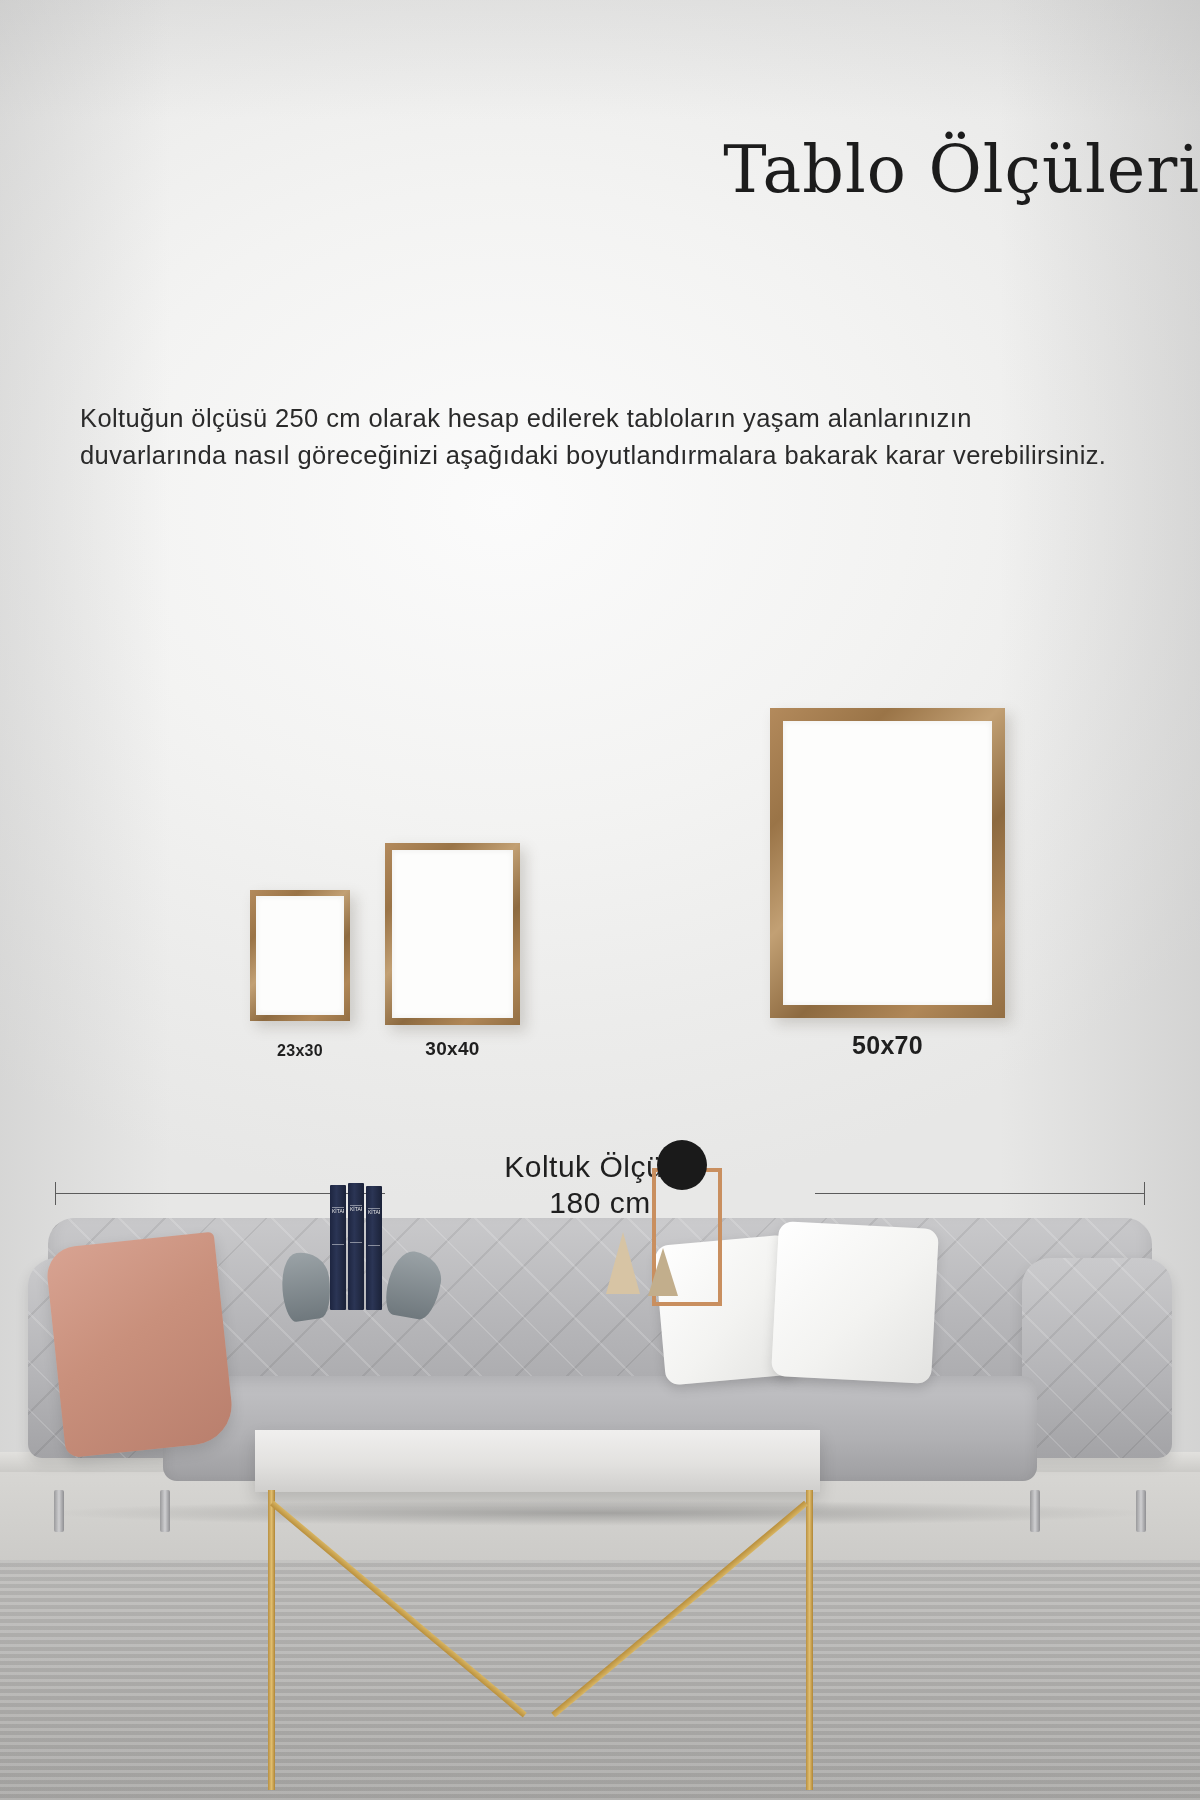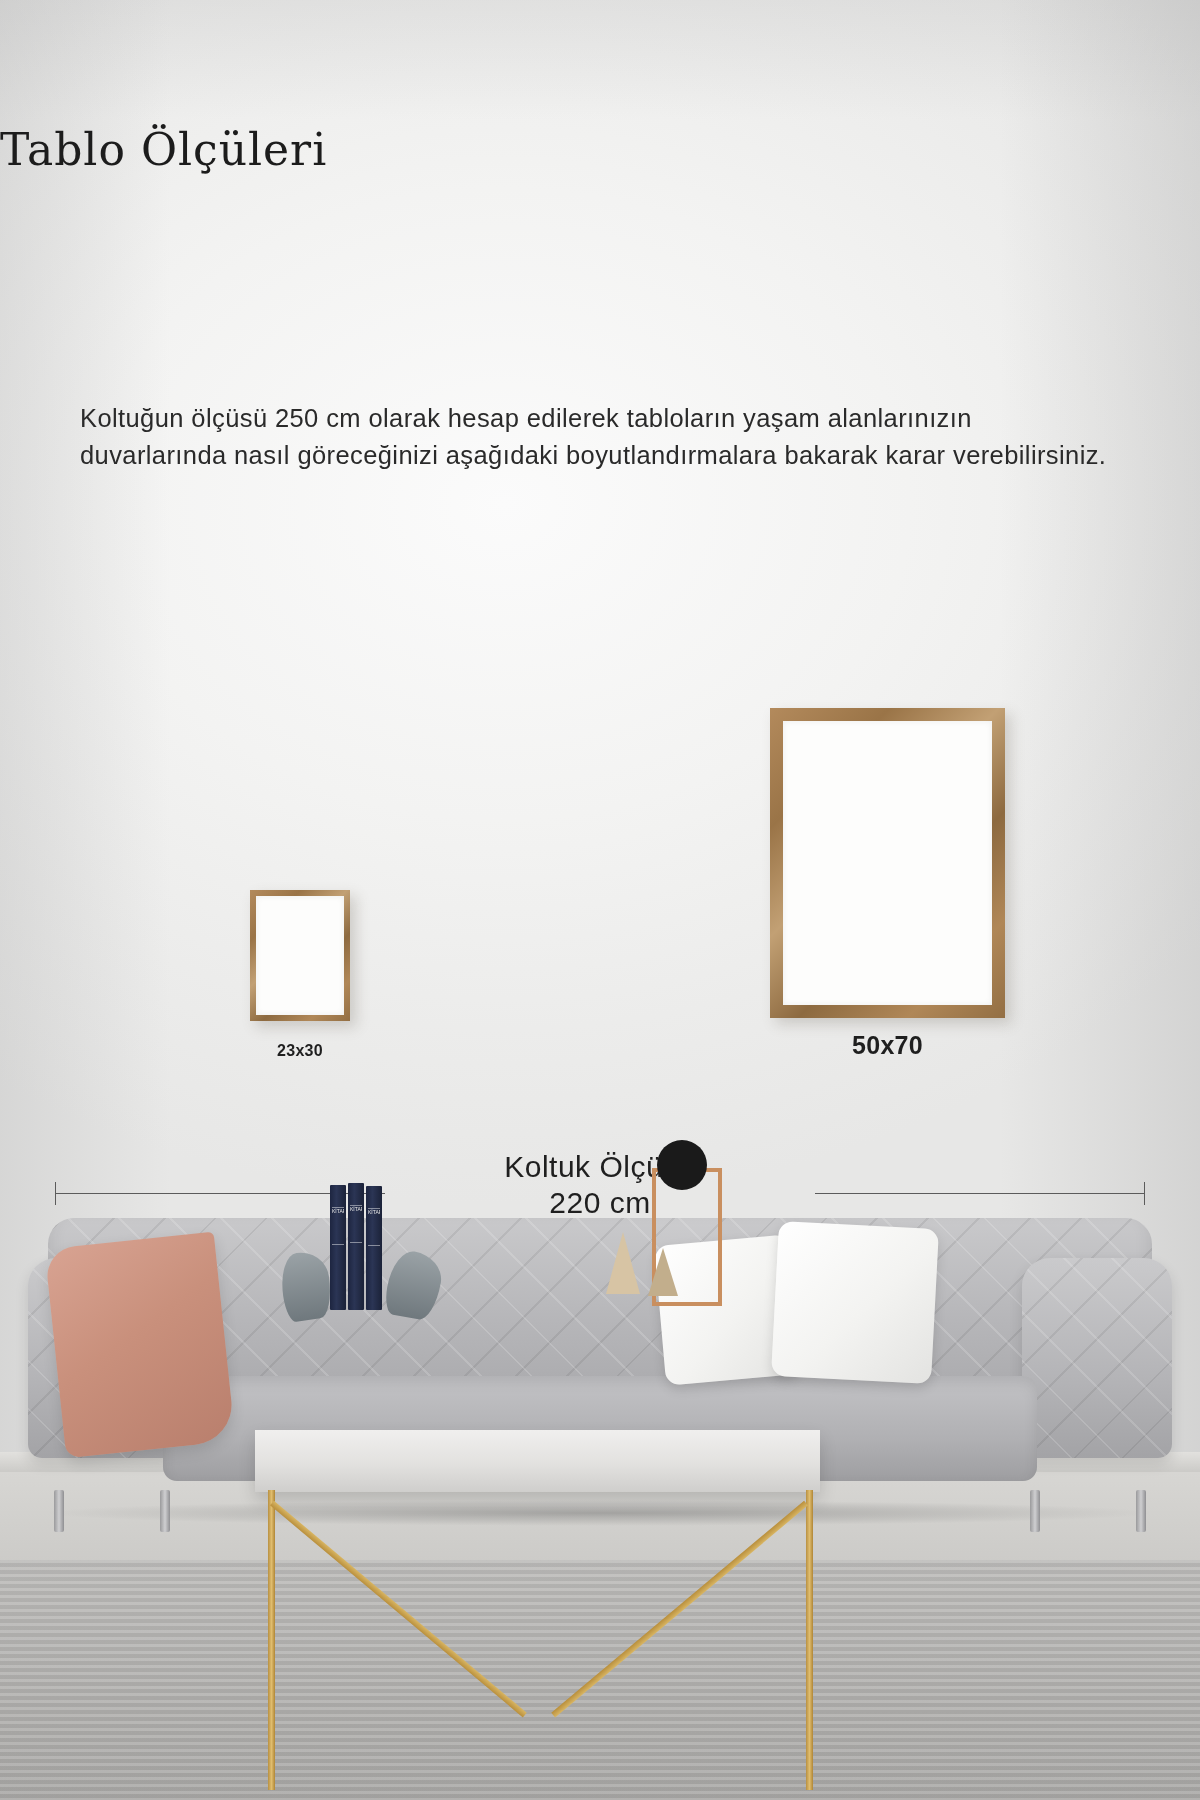--- a/index.html
+++ b/index.html
@@ -38,25 +38,25 @@
   .wall-shadow-top {
     position: absolute;
     left: 0; right: 0; top: 0; height: 120px;
     background: linear-gradient(to bottom, rgba(180,180,180,0.22), rgba(180,180,180,0));
     pointer-events: none;
   }
 
   
   .title {
     position: absolute;
-    top: 124px;
+    top: 132px;
     left: 0; right: 0;
-    text-align: left;
+    text-align: right;
     font-family: "DejaVu Serif", "Liberation Serif", serif;
-    font-size: 44px;
+    font-size: 65px;
     font-weight: 400;
     letter-spacing: 1px;
     color: #1c1c1c;
   }
   .subtitle {
     position: absolute;
     top: 400px;
     left: 80px;
     right: 80px;
     text-align: left;
@@ -322,36 +322,42 @@
   <div class="title">Tablo Ölçüleri</div>
   <div class="subtitle">Koltuğun ölçüsü 250 cm olarak hesap edilerek tabloların yaşam alanlarınızın duvarlarında nasıl göreceğinizi aşağıdaki boyutlandırmalara bakarak karar verebilirsiniz.</div>
 
   <div class="frames" id="frames-row">
       <div class="frame-wrap" style="left: 130px; gap: 8px;">
         <div class="frame" style="width: 100px; height: 131px;">
           <div class="mat" style="inset: 6px;"></div>
         </div>
         <div class="frame-label" style="font-size: 16px;">23x30</div>
       </div>
+      <div class="frame-wrap" style="left: 265px;">
+        <div class="frame" style="width: 135px; height: 182px;">
+          <div class="mat" style="inset: 7px;"></div>
+        </div>
+        <div class="frame-label" style="font-size: 19px;">30x40</div>
+      </div>
       <div class="frame-wrap" style="left: 650px;">
         <div class="frame" style="width: 235px; height: 310px;">
           <div class="mat" style="inset: 13px;"></div>
         </div>
         <div class="frame-label" style="font-size: 25px;">50x70</div>
       </div>
     </div>
 
   <div class="measure">
     <div class="cap cap-left"></div>
     <div class="line-left"></div>
     <div class="line-right"></div>
     <div class="cap cap-right"></div>
     <div class="m-text">
       <span class="l1">Koltuk Ölçüsü</span>
-      <span class="l2">220 cm</span>
+      <span class="l2">180 cm</span>
     </div>
   </div>
 
   <div class="baseboard"></div>
   <div class="floor"></div>
   <div class="rug"></div>
 
   <div class="sofa-shadow"></div>
 
   <div class="sofa">

